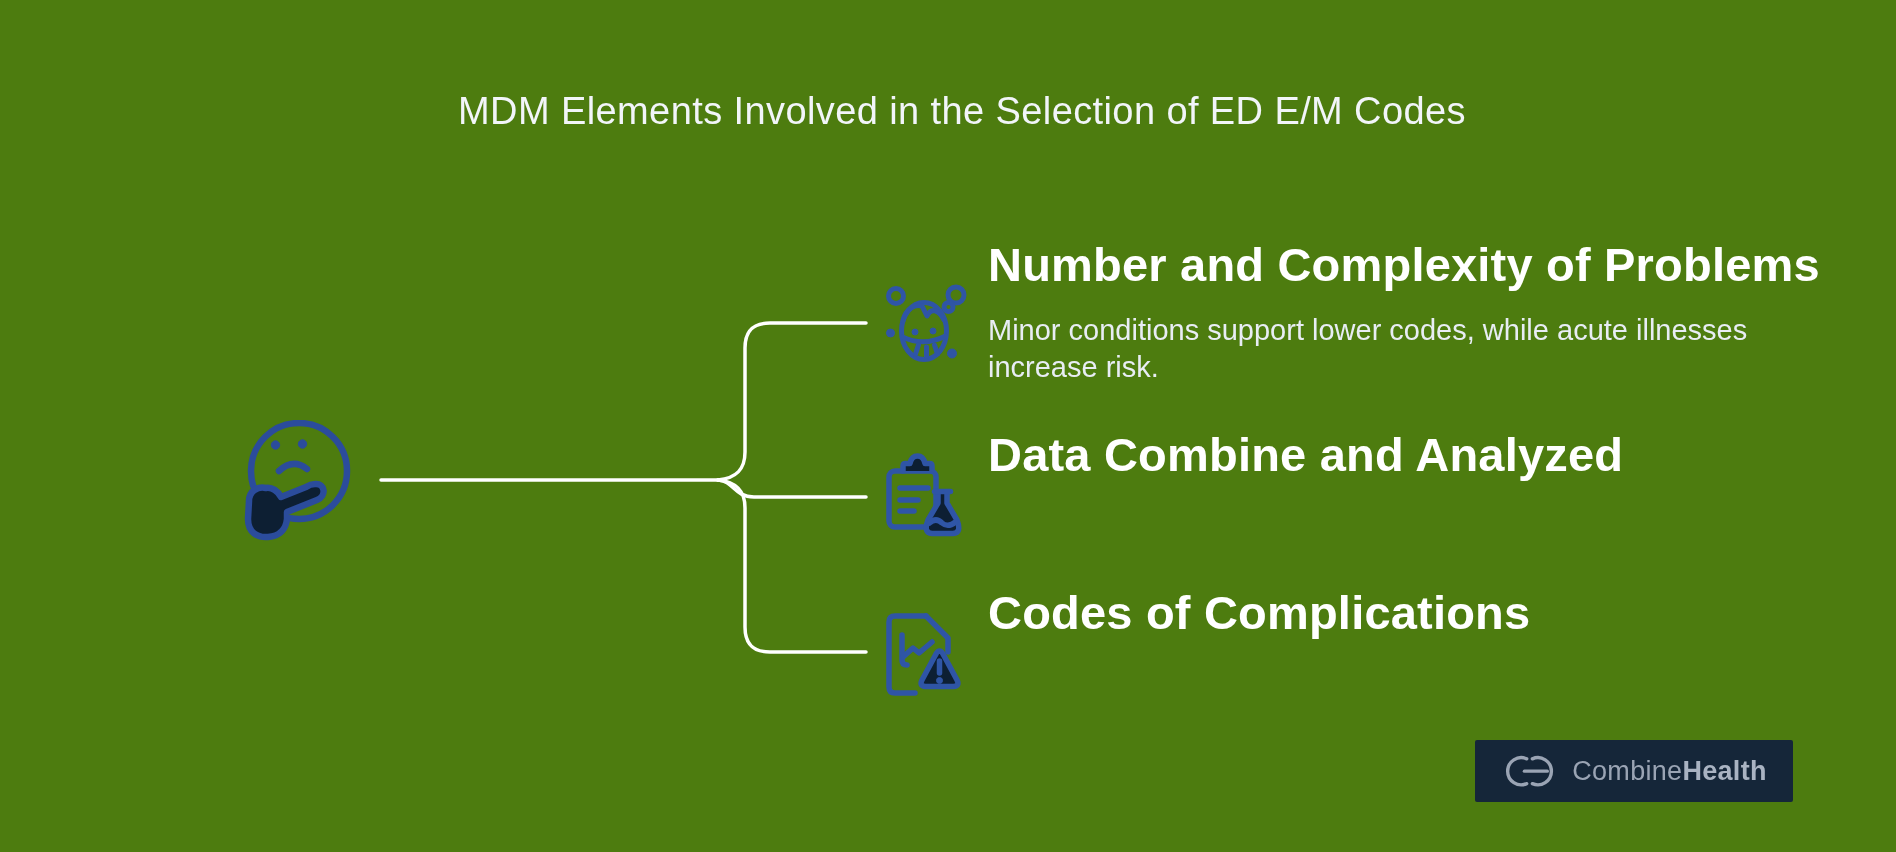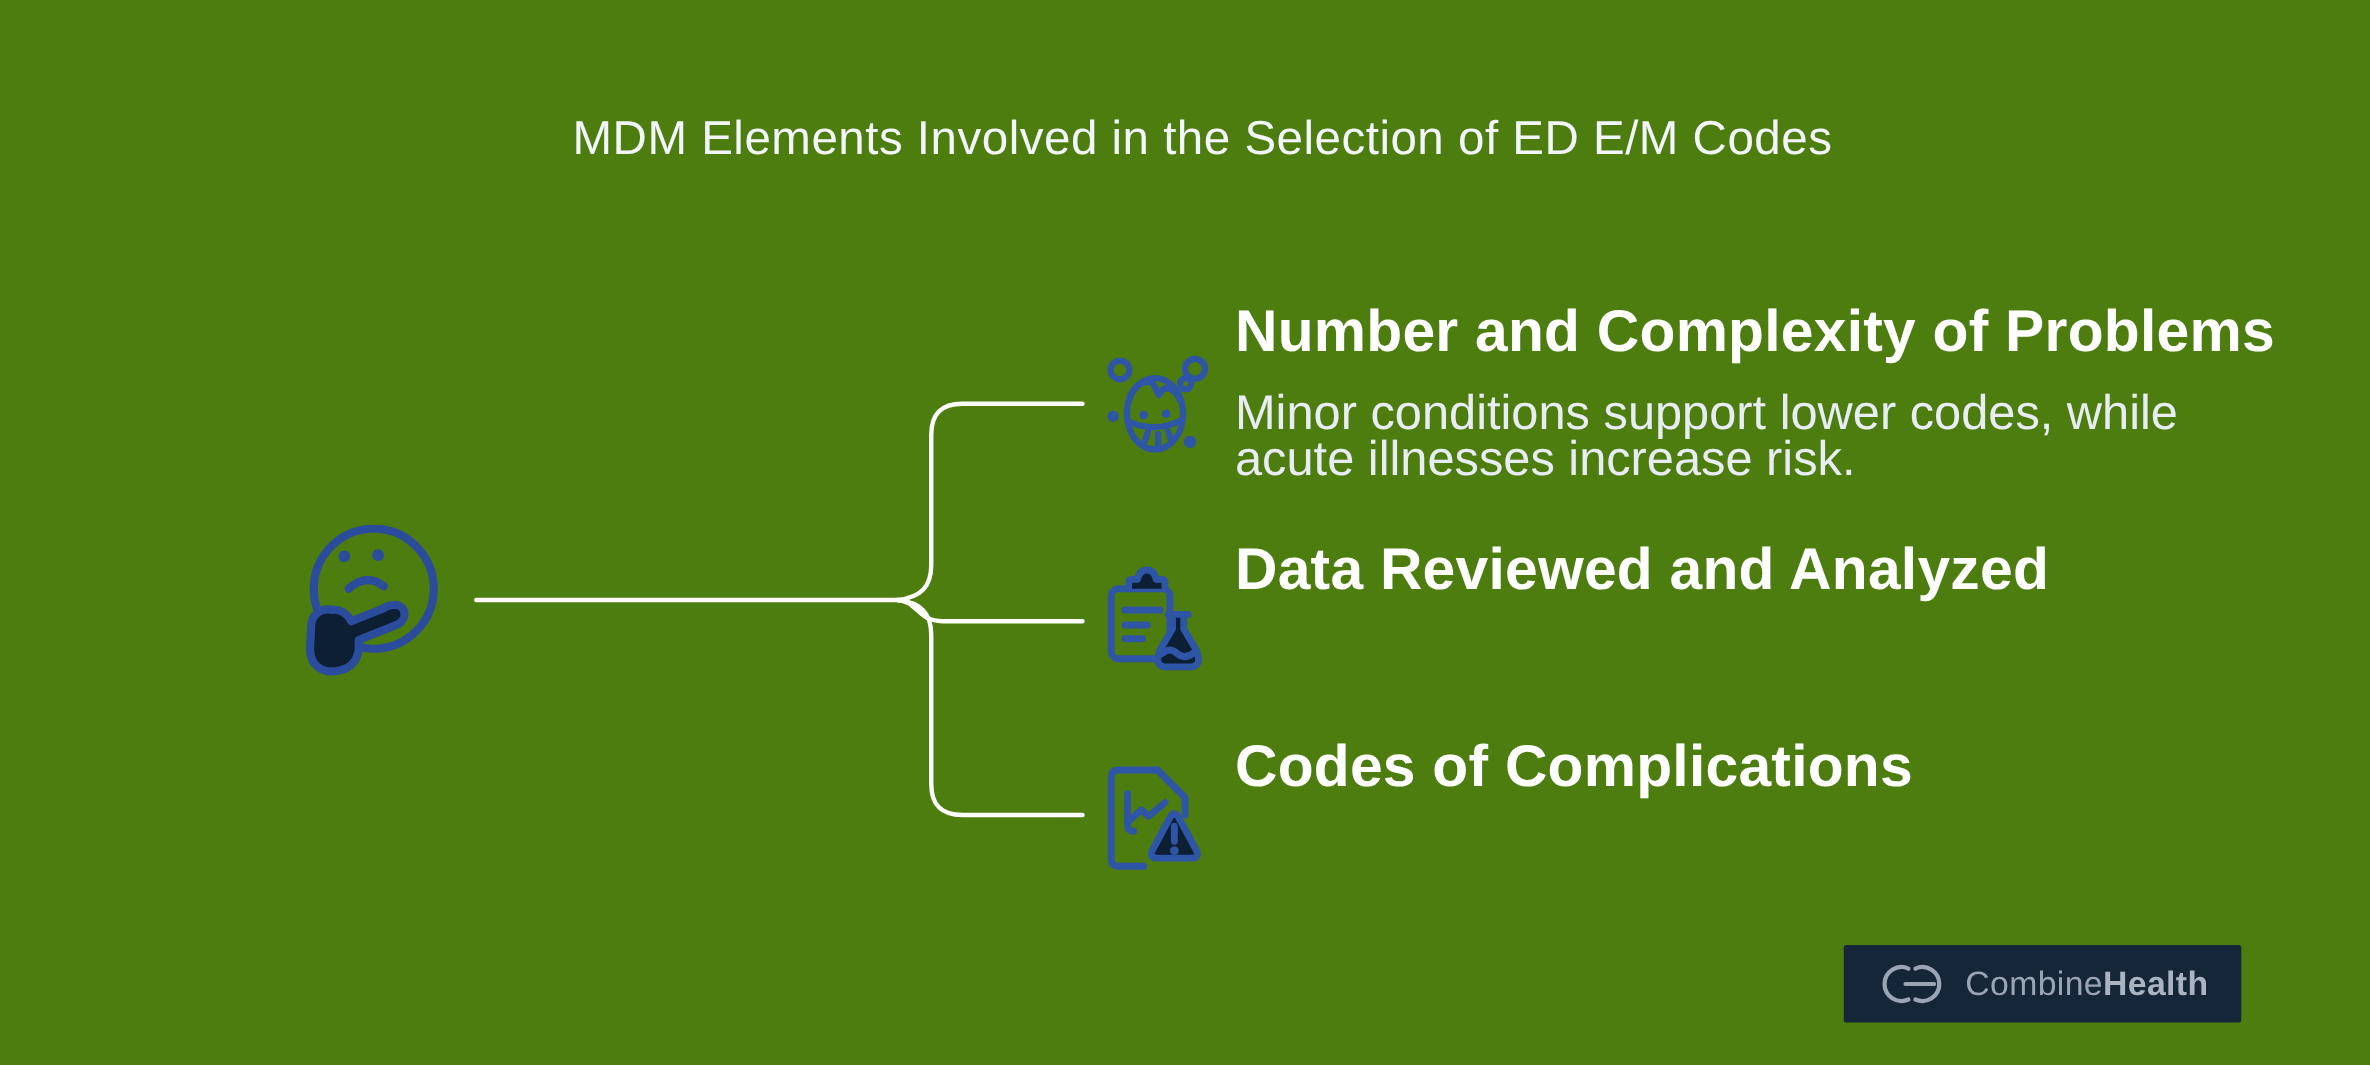--- a/index.html
+++ b/index.html
@@ -18,24 +18,24 @@
   .connector{position:absolute;left:0;top:0;pointer-events:none;}
   .connector path{stroke:#FFFFFF;stroke-width:3.5;fill:none;stroke-linecap:round;stroke-linejoin:round;}
   .icon-abs{position:absolute;}
   .root-icon path,.root-icon circle{stroke:#2B4C9C;}
   .branch-icon path,.branch-icon circle,.branch-icon rect,.branch-icon line,.branch-icon ellipse{stroke:#2F55A6;}
   .item{position:absolute;left:988px;}
   .item h2{
     margin:0;color:#FFFFFF;font-size:47px;line-height:50px;font-weight:700;letter-spacing:0.2px;
   }
   .item p{
-    margin:22px 0 0 0;color:#E8EDF4;font-size:39px;line-height:37px;font-weight:400;max-width:790px;
+    margin:22px 0 0 0;color:#E8EDF4;font-size:29px;line-height:37px;font-weight:400;max-width:790px;
   }
   .logo-plate{
-    position:absolute;left:1475px;top:756px;width:318px;height:62px;
+    position:absolute;left:1475px;top:740px;width:318px;height:62px;
     background:#152639;border-radius:2px;
     display:flex;align-items:center;justify-content:center;gap:13px;
   }
   .logo-text{font-size:27px;color:#9AA4B4;letter-spacing:0.3px;white-space:nowrap;}
   .logo-text .bold{font-weight:700;color:#A9B3C2;}
   .monogram path{stroke:#9AA4B4;stroke-width:3.6;fill:none;stroke-linecap:round;}
 </style>
 </head>
 <body>
 
@@ -102,21 +102,21 @@
     </g>
     <circle cx="69.5" cy="80.5" r="3" fill="#2F55A6"></circle>
   </svg>
 
   <div class="item" style="top:240px">
     <h2>Number and Complexity of Problems</h2>
     <p>Minor conditions support lower codes, while acute illnesses increase risk.</p>
   </div>
 
   <div class="item" style="top:430px">
-    <h2>Data Reviewed and Analyzed</h2>
+    <h2>Data Combine and Analyzed</h2>
   </div>
 
   <div class="item" style="top:588px">
     <h2>Codes of Complications</h2>
   </div>
 
   <div class="logo-plate">
     <svg class="monogram" width="58" height="44" viewBox="0 0 62 46">
       <path d="M27.5 10 A14.5 14.5 0 1 0 27.5 36.5"></path>
       <path d="M33.5 10 A14.5 14.5 0 1 1 33.5 36.5"></path>

